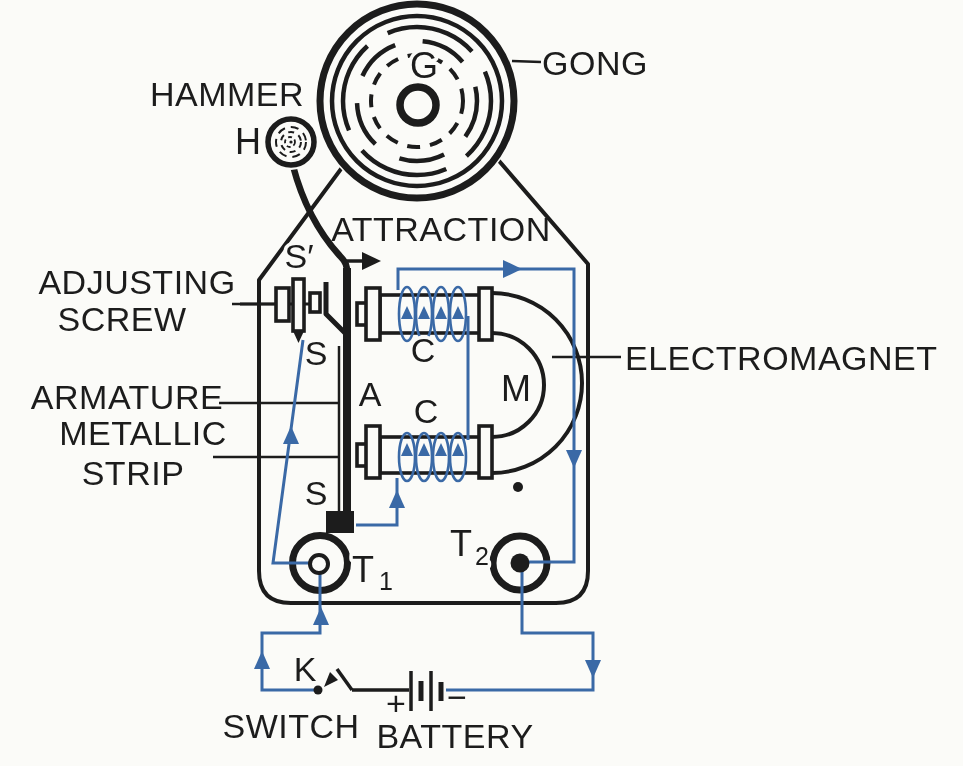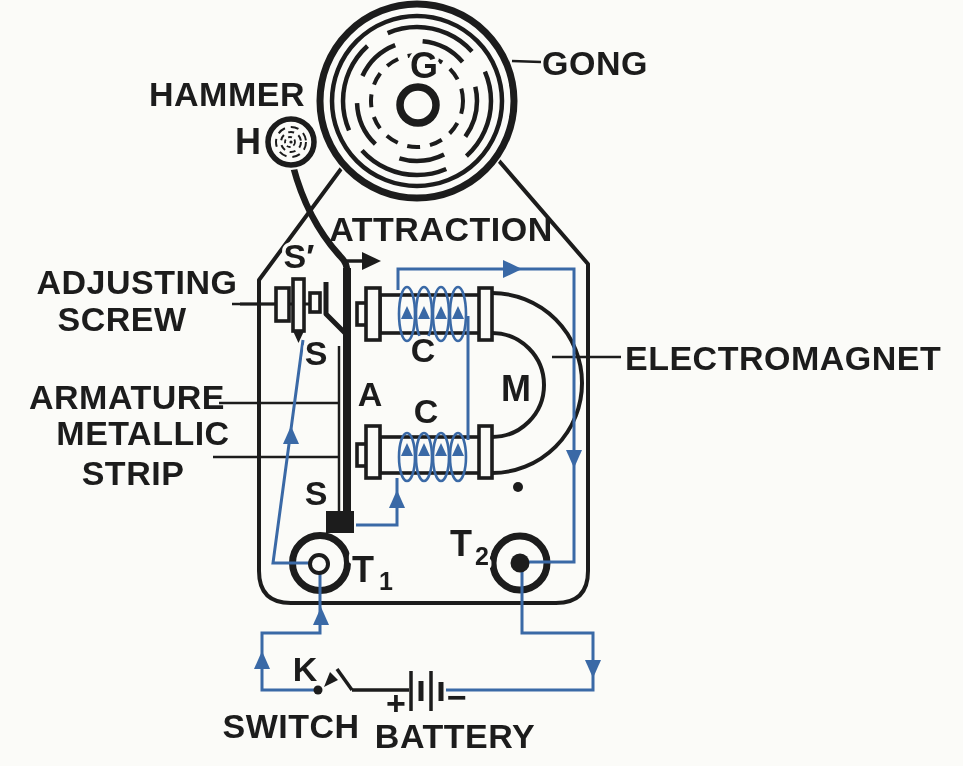--- a/index.html
+++ b/index.html
@@ -1,16 +1,16 @@
 <!DOCTYPE html>
 <html><head>
 <meta charset="utf-8">
 <style>
   html,body{margin:0;padding:0;background:#ffffff;}
-  .stage{width:963px;height:766px;background:#fbfbf8;position:relative;overflow:hidden;font-weight:bold;}
+  .stage{width:963px;height:766px;background:#fbfbf8;position:relative;overflow:hidden;}
   svg{display:block;}
   text{font-family:"Liberation Sans","DejaVu Sans",sans-serif;fill:#1c1c1c;}
   .lbl{font-size:34px;letter-spacing:0.5px;}
   .ltr{font-size:34px;}
   .ltr-big{font-size:36px;}
   .sub{font-size:25px;}
   .halo{paint-order:stroke;stroke:#fbfbf8;stroke-width:7px;stroke-linejoin:round;}
   .ink{stroke:#1c1c1c;fill:none;}
   .wire{stroke:#3a69a6;fill:none;stroke-width:3;}
   .warrow{fill:#3a69a6;stroke:none;}

